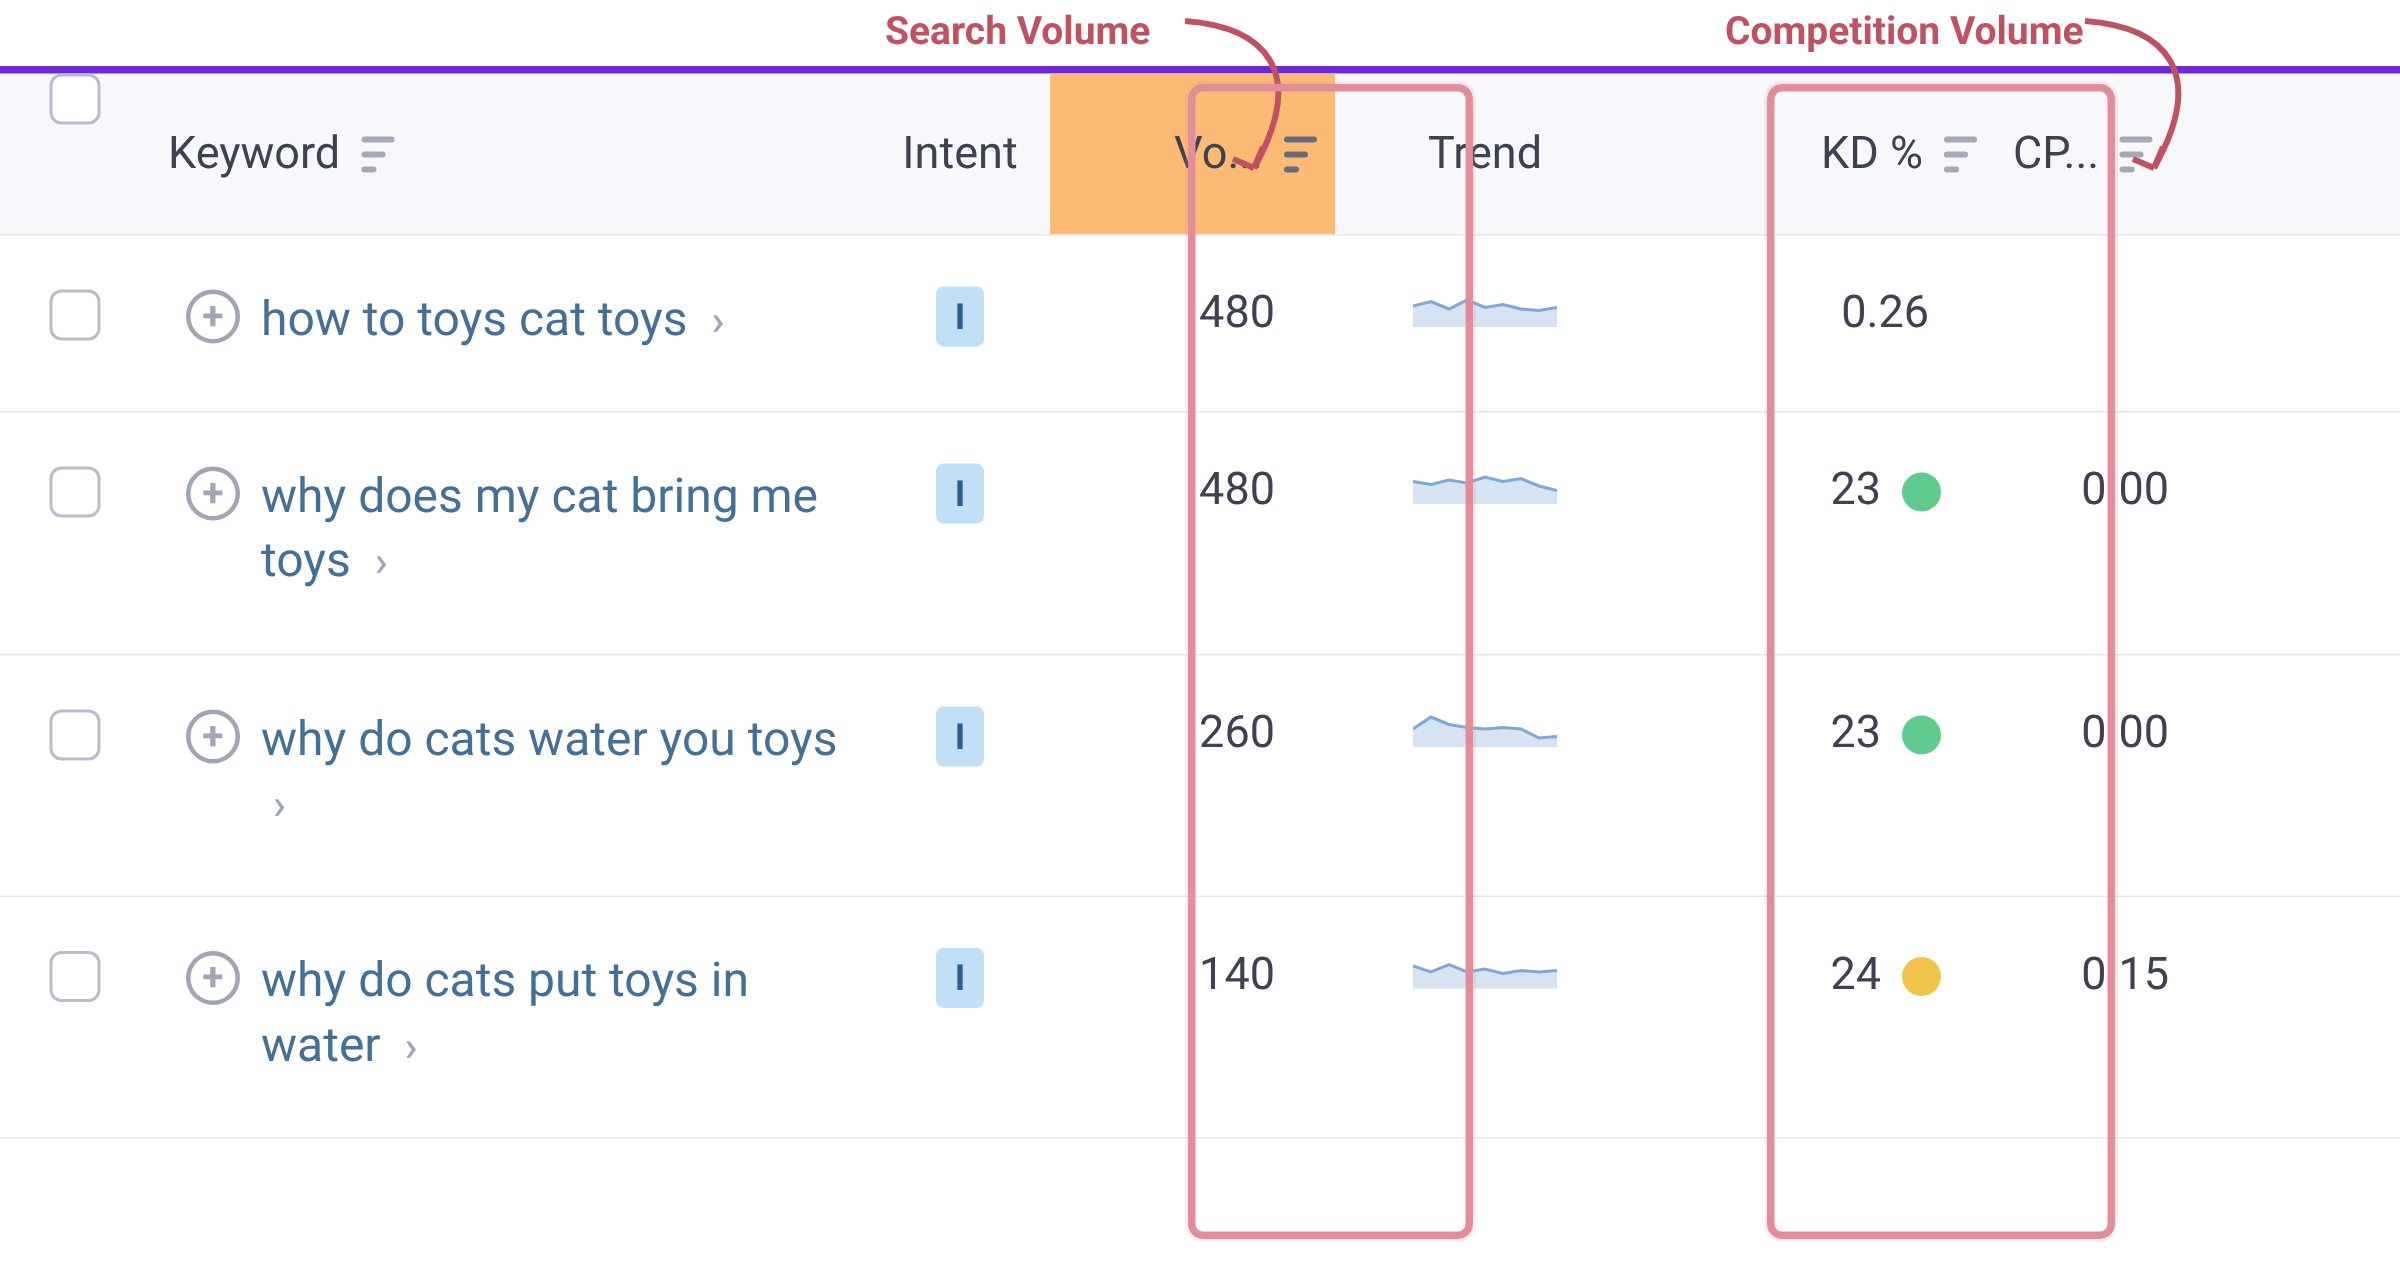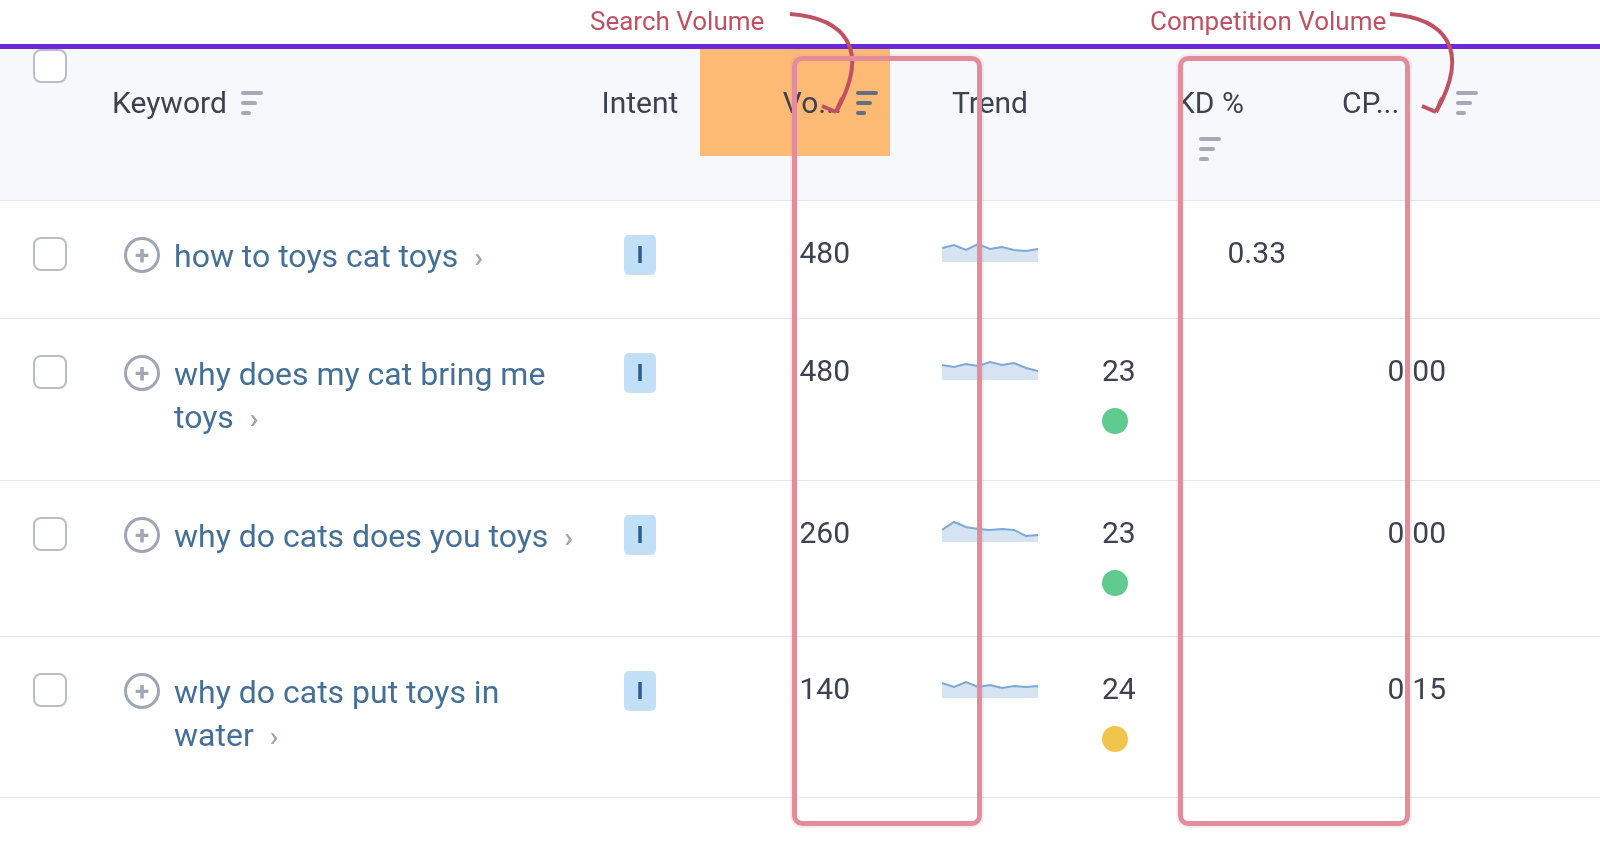--- a/index.html
+++ b/index.html
@@ -109,39 +109,38 @@
   }
   .cell-volume { text-align: right; color:#3e4250; padding-right: 40px;}
   .cell-trend { display:flex; align-items:flex-start; justify-content:center; }
   .cell-kd {
     display:flex;
     align-items:flex-start;
     justify-content:flex-end;
     gap: 14px;
     color:#3e4250;
     padding-right: 36px;
-    flex-direction: column;
   }
   .kd-dot {
     width: 26px; height: 26px; border-radius: 50%;
     margin-top: 6px;
   }
   .cell-cpc { text-align: right; color:#3e4250; padding-right: 44px;}
   .sort-icon { color:#a4a8b7; font-size:28px; display:inline-flex; flex-direction:column; line-height:5px; }
   .sort-icon.active { color:#646c80; }
   .sort-line { display:block; height: 4px; border-radius:2px; background: currentColor; margin: 3px 0; }
   .sort-line.l1{ width:22px; } .sort-line.l2{ width:16px; } .sort-line.l3{ width:10px; }
   .header-row .cell-volume,.header-row .cell-kd,.header-row .cell-cpc { justify-content:flex-end; }
   .header-row .cell { white-space: nowrap; overflow: visible; }
 
   
   .annot-label {
     position:absolute;
     color:#c05163;
-    font-weight:400;
+    font-weight:700;
     font-size:26px;
     white-space: nowrap;
   }
   .annot-box {
     position:absolute;
     border: 5px solid #e38d9b;
     border-radius: 10px;
     pointer-events:none;
     box-shadow: 0 0 0 2px rgba(227,141,155,0.15);
   }
@@ -197,21 +196,21 @@
       <span>Trend</span>
     </div>
     <div class="cell cell-kd" style="align-items:center;">
       <span>KD %</span>
       <span class="sort-icon">
         <span class="sort-line l1"></span>
           <span class="sort-line l2"></span>
           <span class="sort-line l3"></span>
       </span>
     </div>
-    <div class="cell cell-cpc" style="display:flex;align-items:center;justify-content:space-between; ">
+    <div class="cell cell-cpc" style="display:flex;align-items:center;justify-content:flex-start; ">
       <span>CP...</span>
       <span class="sort-icon">
         <span class="sort-line l1"></span>
           <span class="sort-line l2"></span>
           <span class="sort-line l3"></span>
       </span>
     </div>
   </div>
 
   <div id="rows-container">
@@ -229,21 +228,21 @@
     <div class="cell cell-intent">
       <span class="intent-badge">I</span>
     </div>
     <div class="cell cell-volume">480</div>
     <div class="cell cell-trend">
       <svg width="96" height="30" viewBox="0 0 96 24">
         <path d="M0,10 L12,7 L24,12 L36,6 L48,11 L60,9 L72,12 L84,13 L96,11 L96,24 L0,24 Z" fill="#d5e3f3"></path>
         <path d="M0,10 L12,7 L24,12 L36,6 L48,11 L60,9 L72,12 L84,13 L96,11" stroke="#7ea9d6" stroke-width="2" fill="none"></path>
       </svg>
     </div>
-    <div class="cell cell-cpc">0.33</div>
+    <div class="cell cell-cpc">0.26</div>
   </div>
       <div class="row">
     <div class="cell cell-checkbox">
       <div class="checkbox"></div>
     </div>
     <div class="cell cell-keyword">
       <div class="expand-btn">+</div>
       <div class="kw-text">
         <span>why does my cat bring me toys</span>
         <span class="chev">››</span>
@@ -265,21 +264,21 @@
     </div>
     <div class="cell cell-cpc">0.00</div>
   </div>
       <div class="row">
     <div class="cell cell-checkbox">
       <div class="checkbox"></div>
     </div>
     <div class="cell cell-keyword">
       <div class="expand-btn">+</div>
       <div class="kw-text">
-        <span>why do cats does you toys</span>
+        <span>why do cats water you toys</span>
         <span class="chev">››</span>
       </div>
     </div>
     <div class="cell cell-intent">
       <span class="intent-badge">I</span>
     </div>
     <div class="cell cell-volume">260</div>
     <div class="cell cell-trend">
       <svg width="96" height="30" viewBox="0 0 96 24">
         <path d="M0,12 L12,4 L24,9 L36,11 L48,12 L60,11 L72,12 L84,18 L96,17 L96,24 L0,24 Z" fill="#d5e3f3"></path>

